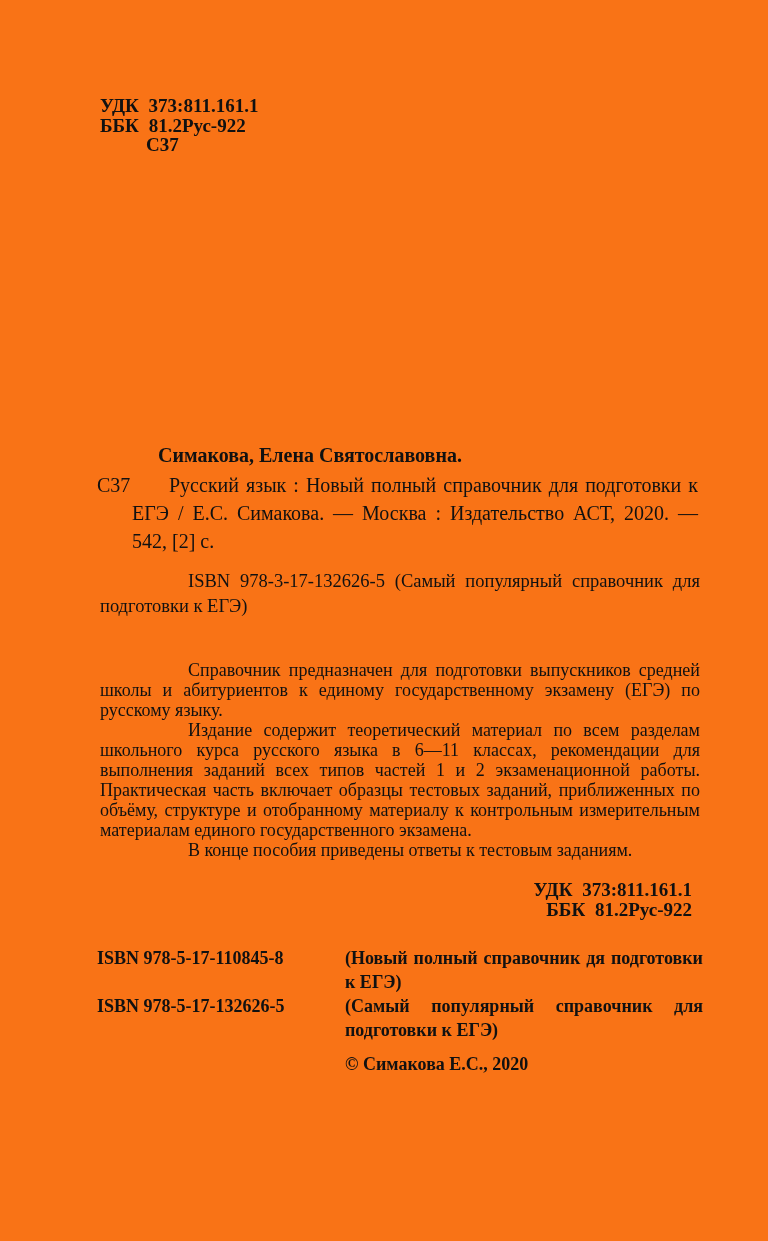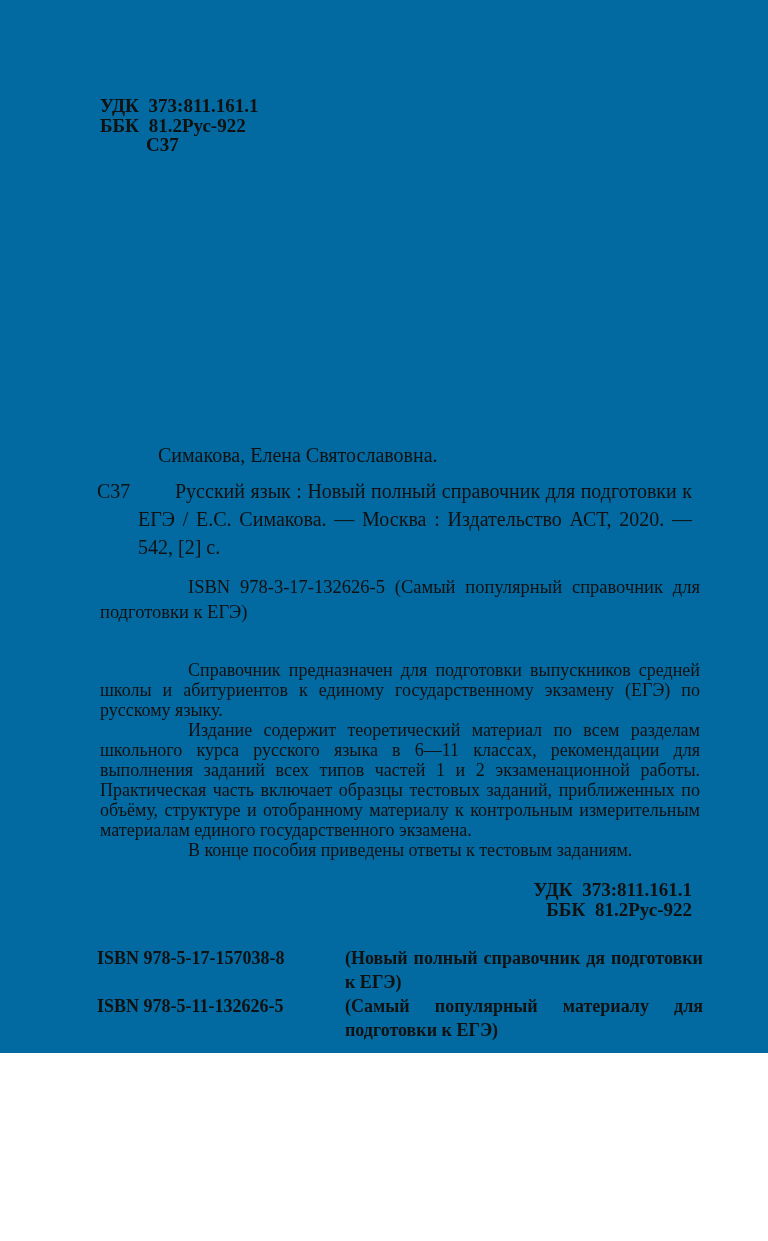--- a/index.html
+++ b/index.html
@@ -1,20 +1,20 @@
 <!DOCTYPE html>
 <html lang="ru"><head>
 <meta charset="utf-8">
 <style>
   html, body { margin: 0; padding: 0; background: #ffffff; }
   .page {
     position: relative;
     width: 768px;
-    height: 1053px;
-    background: #0369a1;
+    height: 1241px;
+    background: #f97316;
     color: #111111;
     font-family: "Liberation Serif", "DejaVu Serif", serif;
     overflow: hidden;
   }
 
   
   .top-class {
     position: absolute;
     left: 100px;
     top: 96px;
@@ -23,34 +23,34 @@
     line-height: 19.5px;
     word-spacing: 5px;
     white-space: nowrap;
   }
   .top-class .code-line { padding-left: 46px; word-spacing: 0; }
 
   
   .catalog { position: absolute; left: 0; top: 441px; width: 768px; }
   .catalog .heading {
     margin: 0 0 0 158px;
-    font-weight: normal;
+    font-weight: bold;
     font-size: 20px;
     line-height: 28px;
   }
   .card-body { position: relative; margin-left: 130px; width: 570px; }
   .card-code {
     position: absolute;
     left: -33px;
     top: 0;
     font-size: 20px;
     line-height: 28px;
   }
   .description {
-    margin: 8px;
+    margin: 2px;
     font-size: 20px;
     line-height: 28px;
     text-indent: 37px;
     text-align: justify;
   }
   .isbn-block { margin: 14px 0 0 100px; width: 600px; }
   .isbn-block p {
     margin: 0;
     font-size: 18.5px;
     line-height: 24.5px;
@@ -125,25 +125,25 @@
     <p>В конце пособия приведены ответы к тестовым заданиям.</p>
   </div>
 
   <div class="class-repeat">
     <div>УДК 373:811.161.1</div>
     <div>ББК 81.2Рус-922</div>
   </div>
 
   <div class="imprint">
     <div class="imprint-row">
-      <div class="imprint-isbn">ISBN 978-5-17-157038-8</div>
+      <div class="imprint-isbn">ISBN 978-5-17-110845-8</div>
       <div class="imprint-note">(Новый полный справочник дя подготовки к ЕГЭ)</div>
     </div>
     <div class="imprint-row">
-      <div class="imprint-isbn">ISBN 978-5-11-132626-5</div>
-      <div class="imprint-note">(Самый популярный материалу для подготовки к ЕГЭ)</div>
+      <div class="imprint-isbn">ISBN 978-5-17-132626-5</div>
+      <div class="imprint-note">(Самый популярный справочник для подготовки к ЕГЭ)</div>
     </div>
     <div class="copyright">
       <div>© Симакова Е.С., 2020</div>
     </div>
   </div>
 
 </div>
 
 </body></html>

